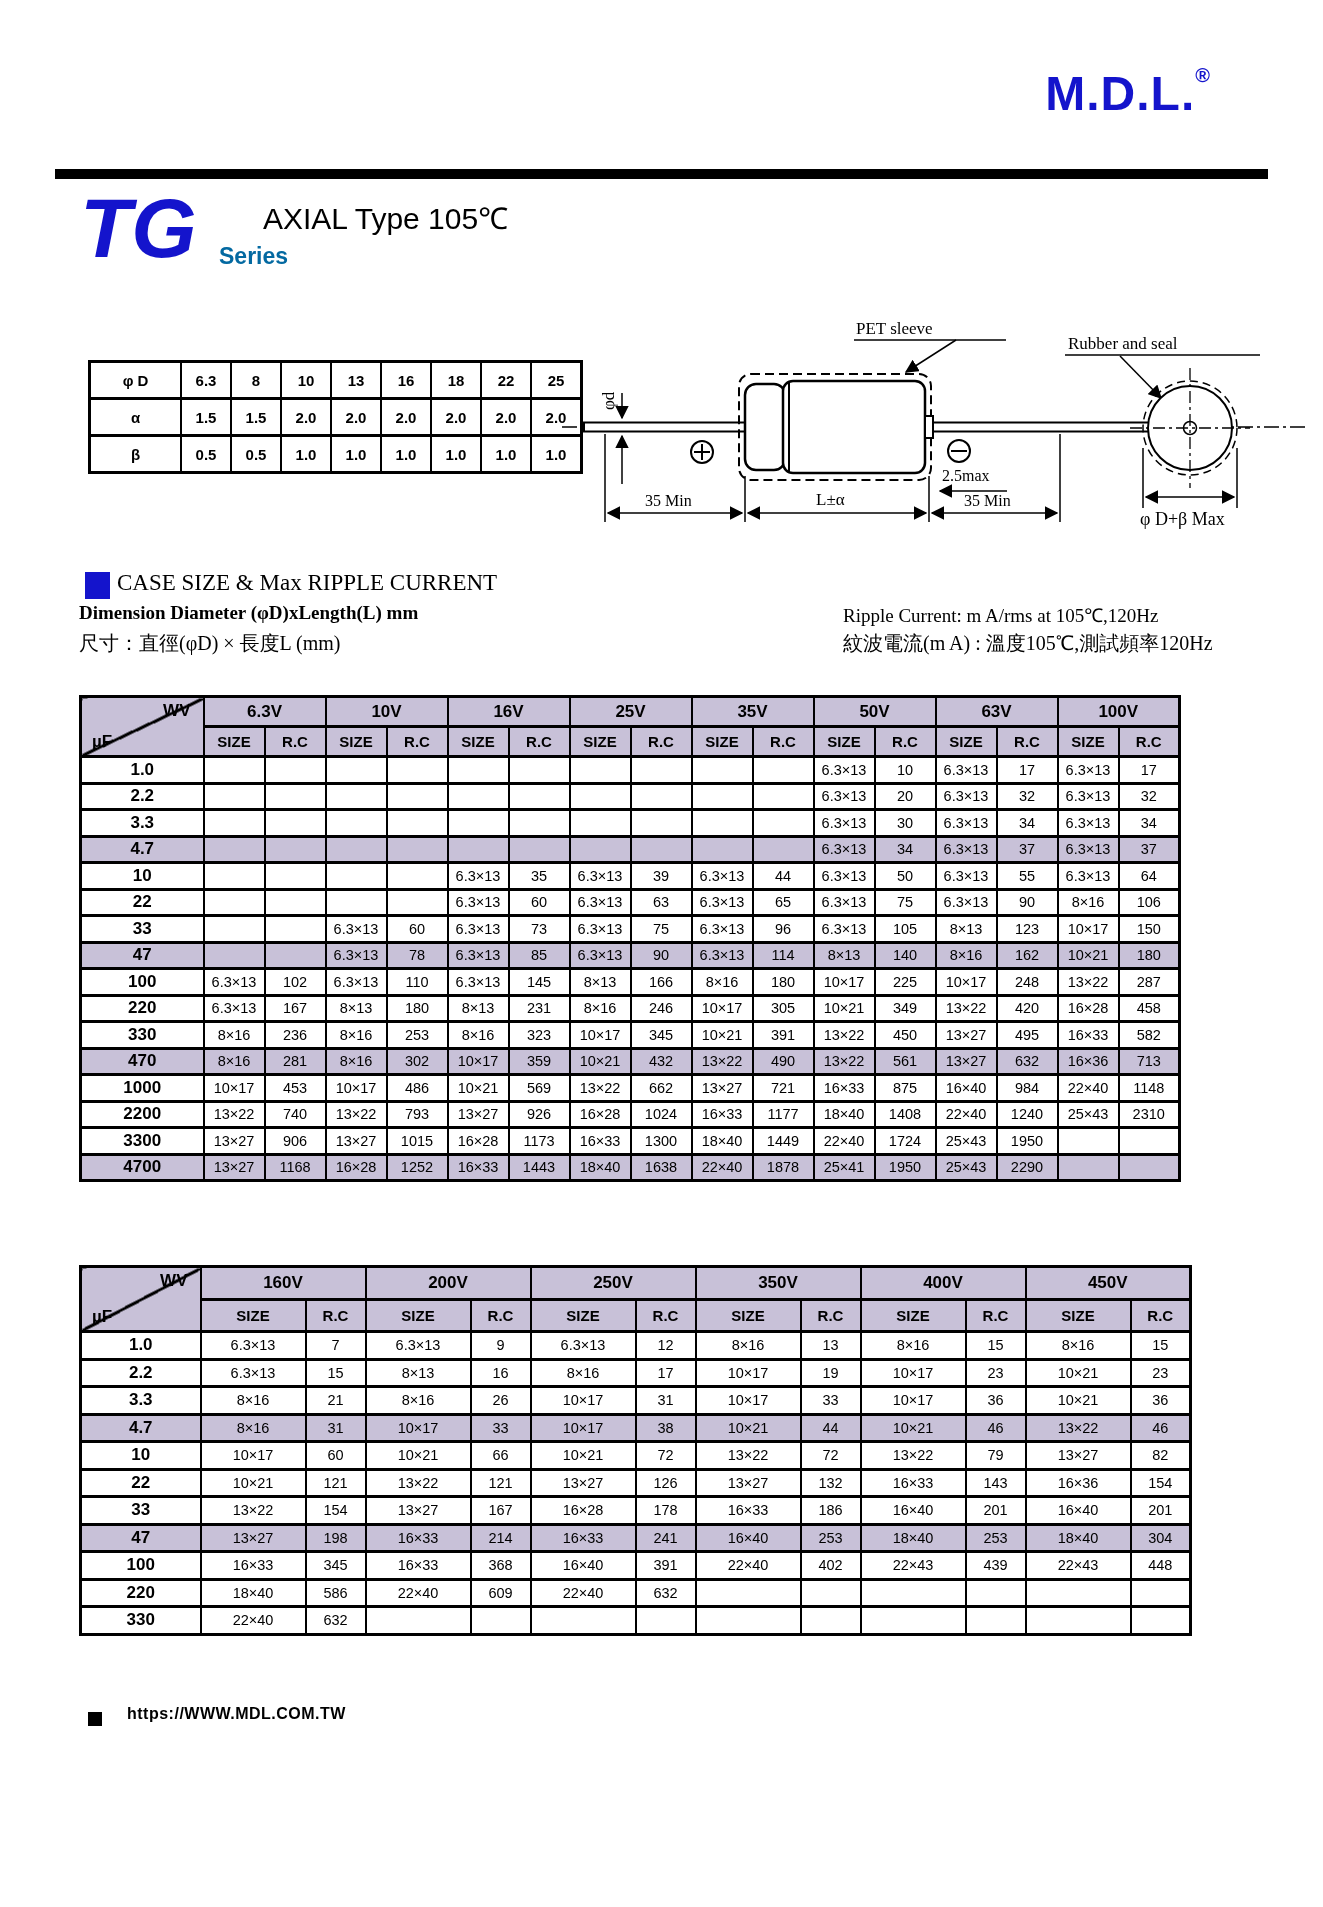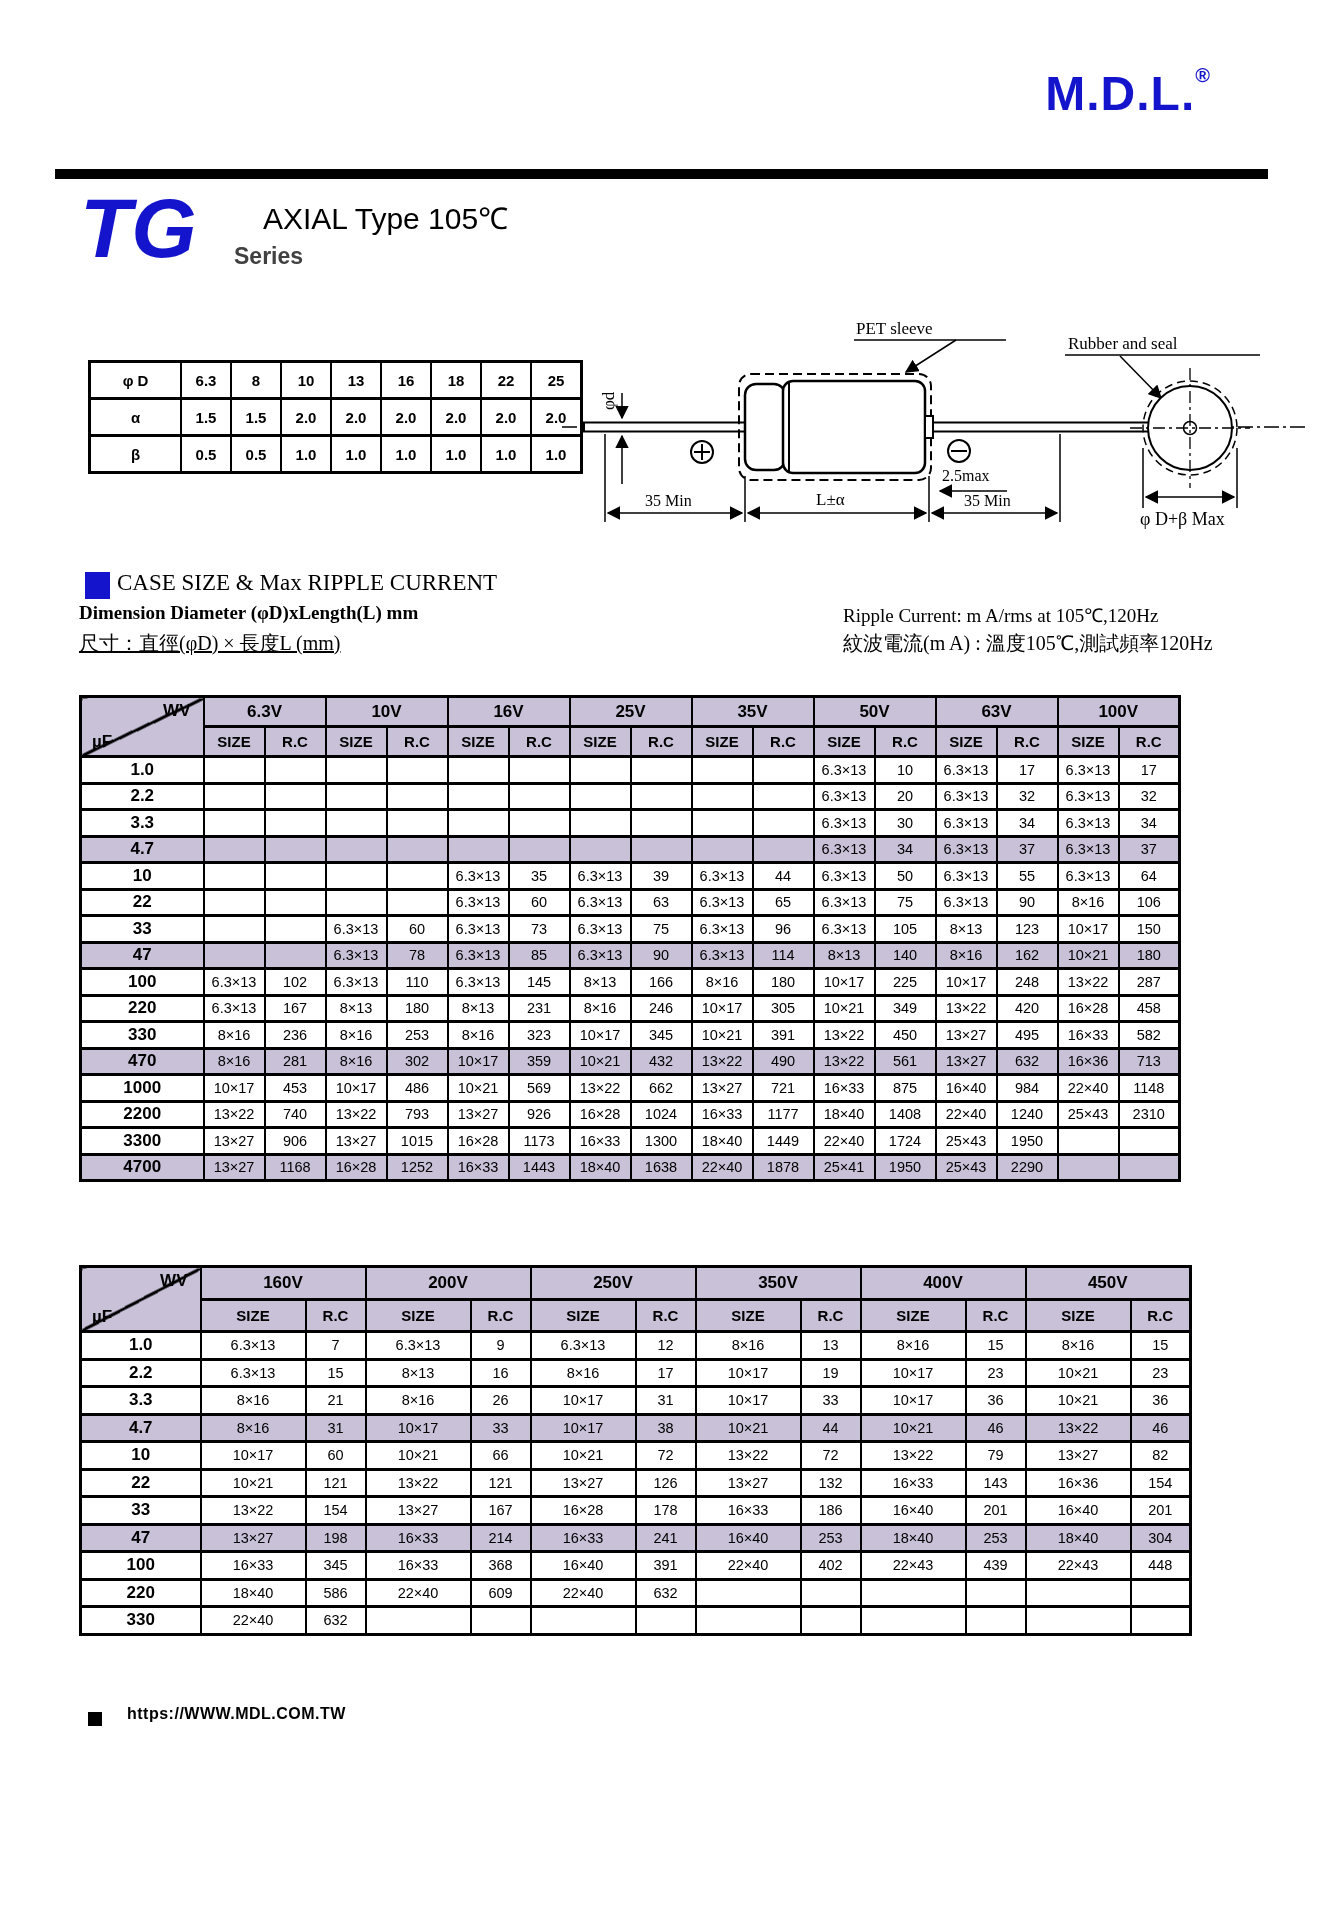--- a/index.html
+++ b/index.html
@@ -8,36 +8,36 @@
   .abs{position:absolute;}
 
   
   #brand-line{left:78px;top:102px;font-size:21px;font-weight:bold;font-style:italic;letter-spacing:1px;}
   #logo{right:112px;top:64px;font-size:48px;font-weight:bold;color:#1414cc;letter-spacing:1px;}
   #logo sup{font-size:20px;vertical-align:28px;}
   #top-rule{left:55px;top:169px;width:1213px;height:10px;background:#000;}
 
   #tg-code{left:80px;top:186px;font-size:84px;font-weight:bold;font-style:italic;color:#1414cc;line-height:1;}
   #axial-type{left:263px;top:197px;font-size:30px;}
-  #series-label{left:234px;top:243px;font-size:23px;font-weight:bold;color:#404040;}
+  #series-label{left:219px;top:243px;font-size:23px;font-weight:bold;color:#0369a1;}
 
   
   #dim-table{left:88px;top:360px;border-collapse:collapse;table-layout:fixed;}
   #dim-table td{border-left:2px solid #000;border-right:2px solid #000;border-top:3px solid #000;border-bottom:3px solid #000;
                 text-align:center;font-size:15px;font-weight:bold;padding:0;height:34px;background:#fff;}
   #dim-table{border:3px solid #000;}
   #dim-table .lbl{width:89px;}
   #dim-table .val{width:48px;}
 
   
   #case-bullet{left:85px;top:572px;width:25px;height:27px;background:#1414cc;}
   #case-title{left:117px;top:570px;font-family:"Liberation Serif",serif;font-size:23px;}
   .specline{font-family:"Liberation Serif",serif;font-size:19px;white-space:nowrap;}
   #dim-en{left:79px;top:602px;font-weight:bold;}
-  #dim-zh{left:79px;top:630px;font-size:20px;text-decoration:underline;}
+  #dim-zh{left:79px;top:630px;font-size:20px;}
   #ripple-en{left:843px;top:602px;}
   #ripple-zh{left:843px;top:630px;font-size:20px;}
 
   
   .big{border-collapse:collapse;table-layout:fixed;border:3px solid #000;}
   .big th,.big td{border-left:2px solid #000;border-right:2px solid #000;border-top:3px solid #000;border-bottom:3px solid #000;
                   padding:0;text-align:center;overflow:hidden;white-space:nowrap;}
   .big th{background:#c8c1d8;font-size:17px;}
   .big th.sub{font-size:15px;}
   .big td{font-size:14.5px;background:#fff;}

